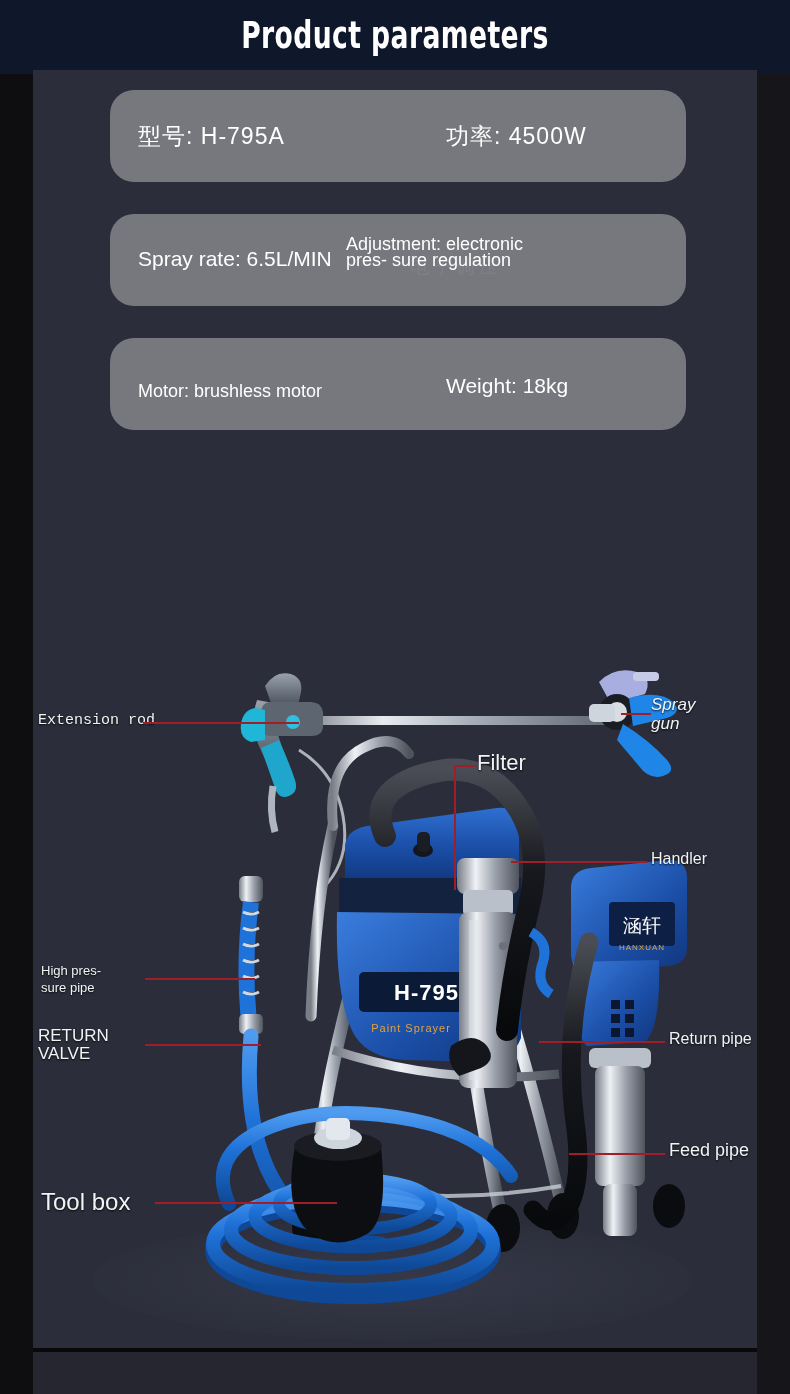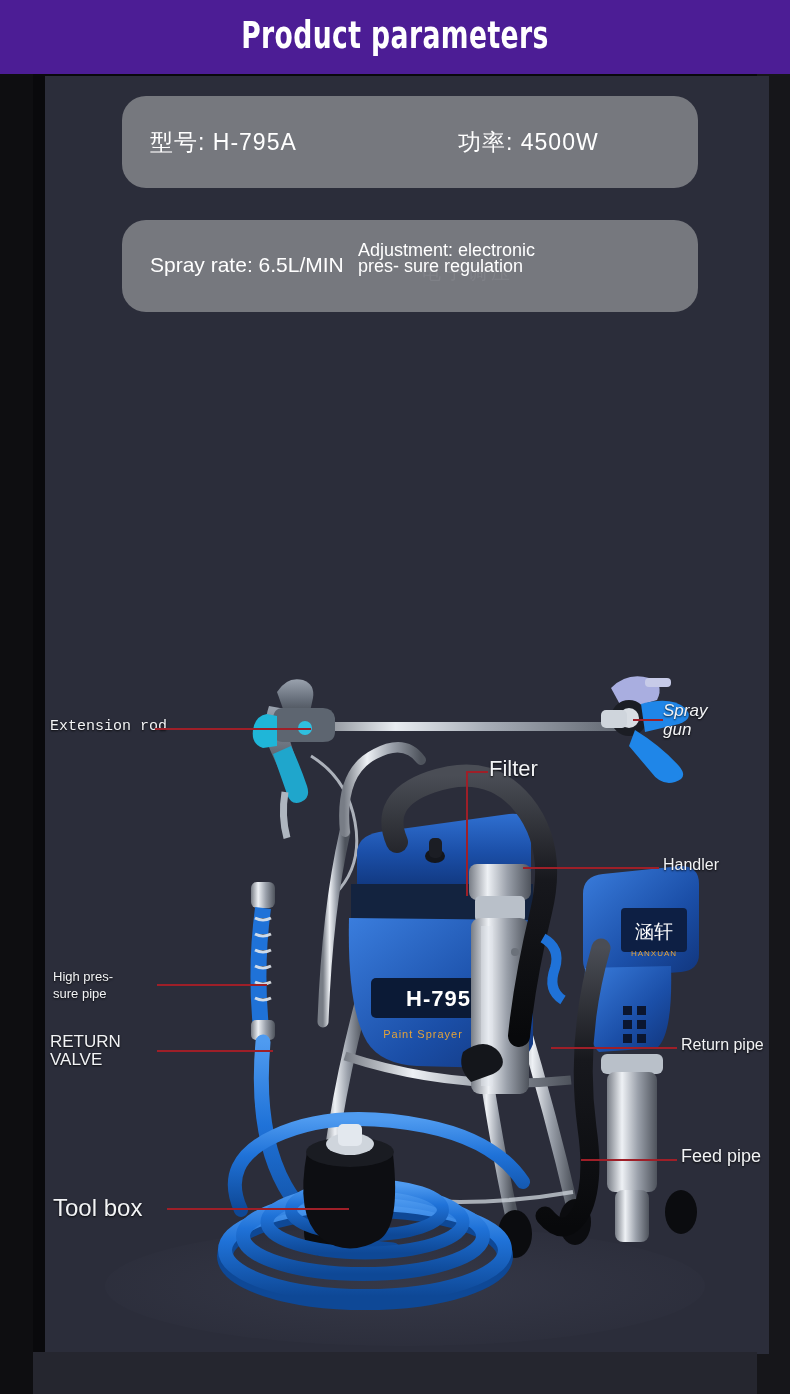--- a/index.html
+++ b/index.html
@@ -5,30 +5,30 @@
   html,body{margin:0;padding:0;}
   body{
     width:790px;height:1394px;overflow:hidden;
     background:#050507;
     font-family:"Liberation Sans","DejaVu Sans",sans-serif;
     -webkit-font-smoothing:antialiased;
   }
   .page{position:relative;width:790px;height:1394px;background:#09090c;}
 
   
-  .header{position:absolute;left:0;top:0;width:790px;height:74px;background:#4c1d95;text-decoration:underline;}
+  .header{position:absolute;left:0;top:0;width:790px;height:74px;background:#0f172a;text-decoration:underline;}
   .header-title{
     position:absolute;left:0;top:14px;width:790px;text-align:center;
     color:#fff;font-size:37px;line-height:44px;font-weight:bold;
     font-family:"DejaVu Sans Condensed","Liberation Sans Narrow","Liberation Sans",sans-serif;
     transform:scaleX(.80);transform-origin:center top;letter-spacing:.5px;
   }
 
   
-  .panel{position:absolute;left:33px;top:76px;width:724px;height:1278px;background:#2b2d3a;overflow:hidden;margin-left:12px;}
+  .panel{position:absolute;left:33px;top:70px;width:724px;height:1278px;background:#2b2d3a;overflow:hidden;}
   .panel-foot{position:absolute;left:33px;top:1352px;width:724px;height:42px;background:#25262f;}
   .edge-l{position:absolute;left:0;top:74px;width:33px;height:1320px;background:#0e0e11;}
   .edge-r{position:absolute;left:757px;top:74px;width:33px;height:1320px;background:#16161a;}
 
   
   .cards{position:absolute;left:77px;top:20px;width:576px;}
   .card{
     position:relative;background:#76787e;border-radius:24px;
     margin-bottom:32px;box-sizing:border-box;overflow:hidden;
   }
@@ -79,20 +79,24 @@
         <span class="cell k2">功率:  4500W</span>
       </div>
 
       <div class="card r2">
         <span class="ghost" style="left:300px;top:40px;">电子调压</span>
         <span class="cell k1">Spray rate: 6.5L/MIN</span>
         <span class="cell k2">Adjustment: electronic pres-
 sure regulation</span>
       </div>
 
+      <div class="card r3">
+        <span class="cell k1">Motor: brushless motor</span>
+        <span class="cell k2">Weight: 18kg</span>
+      </div>
 
 
     </div>
 
     <div class="photo">
 
       <svg width="724" height="758" viewBox="0 0 724 758">
         <defs>
           <linearGradient id="chrome" x1="0" y1="0" x2="1" y2="0">
             <stop offset="0" stop-color="#6e737c"></stop>

